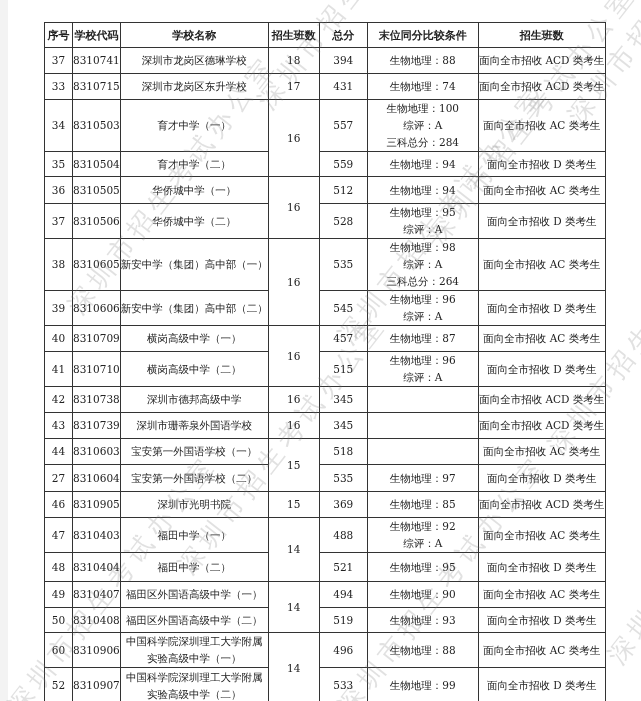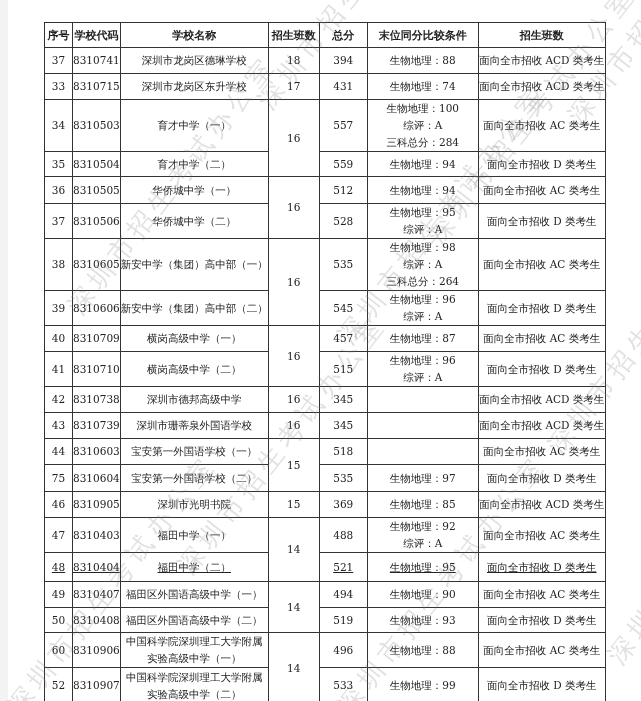--- a/index.html
+++ b/index.html
@@ -175,21 +175,21 @@
       <tr style="height: 26px;">
         <td>44</td>
         <td>8310603</td>
         <td class="name">宝安第一外国语学校（一）</td>
         <td rowspan="2">15</td>
         <td>518</td>
         <td class="cond"></td>
         <td class="scope">面向全市招收 AC 类考生</td>
       </tr>
       <tr style="height: 27px;">
-        <td>75</td>
+        <td>27</td>
         <td>8310604</td>
         <td class="name">宝安第一外国语学校（二）</td>
         <td>535</td>
         <td class="cond">
           <div>生物地理：97</div>
         </td>
         <td class="scope">面向全市招收 D 类考生</td>
       </tr>
       <tr style="height: 26px;">
         <td>46</td>
@@ -207,21 +207,21 @@
         <td>8310403</td>
         <td class="name">福田中学（一）</td>
         <td rowspan="2">14</td>
         <td>488</td>
         <td class="cond">
           <div>生物地理：92</div>
           <div>综评：A</div>
         </td>
         <td class="scope">面向全市招收 AC 类考生</td>
       </tr>
-      <tr style="height: 29px; text-decoration: underline;">
+      <tr style="height: 29px;">
         <td>48</td>
         <td>8310404</td>
         <td class="name">福田中学（二）</td>
         <td>521</td>
         <td class="cond">
           <div>生物地理：95</div>
         </td>
         <td class="scope">面向全市招收 D 类考生</td>
       </tr>
       <tr style="height: 26px; padding-left: 7px;">

